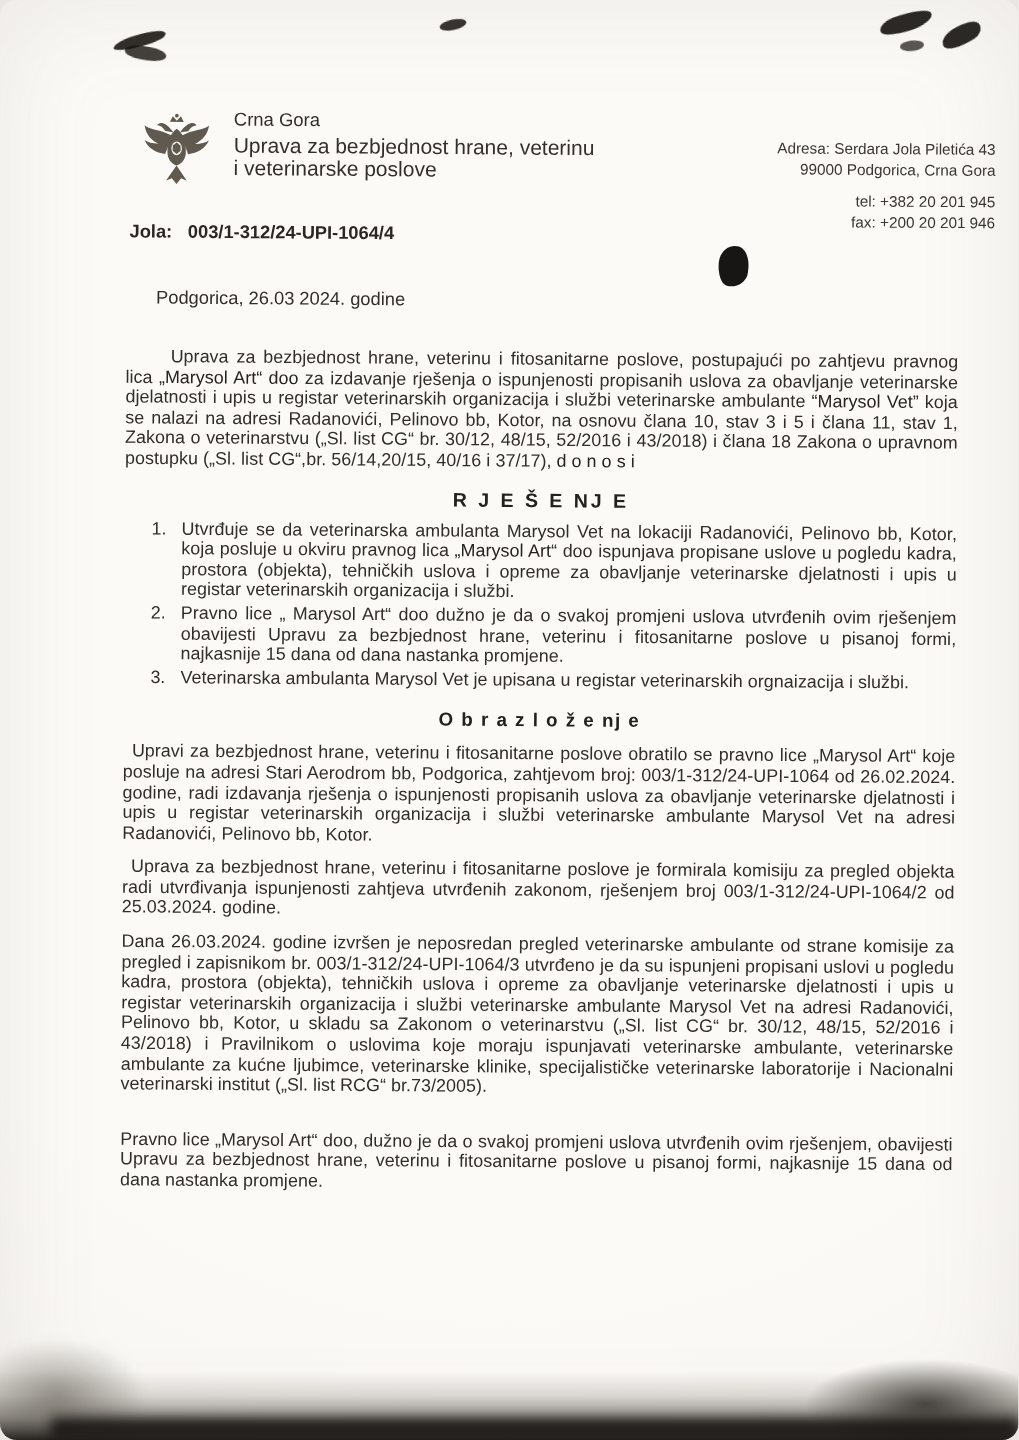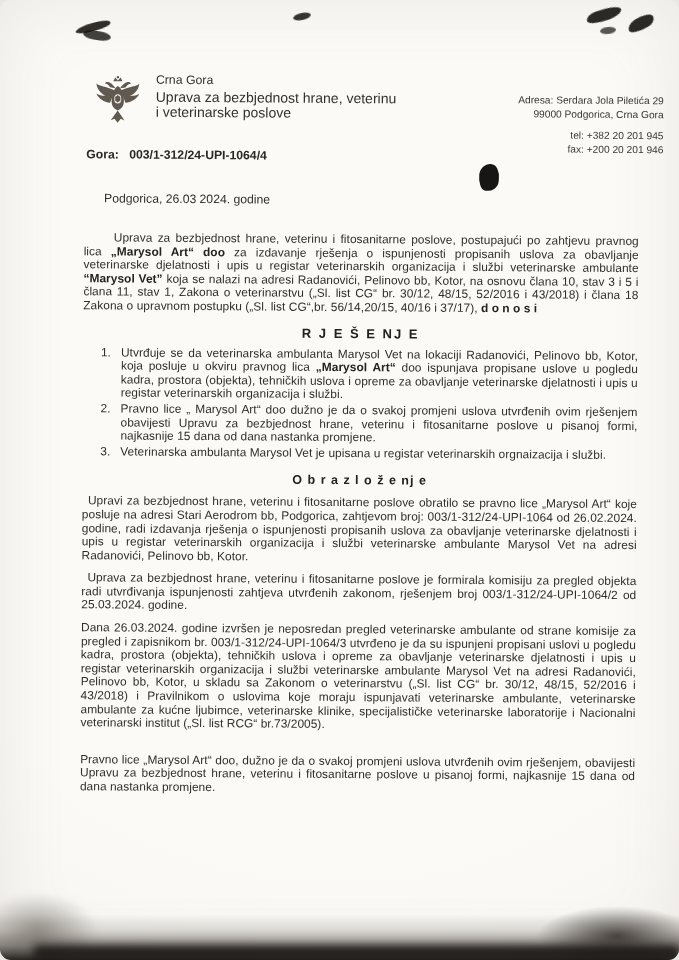--- a/index.html
+++ b/index.html
@@ -26,21 +26,21 @@
   .coa { width:46px; height:52px; margin-top:2px; flex:0 0 46px; }
   .country { font-size:12.3px; color:#33302c; margin-bottom:3px; }
   .inst { font-size:14px; color:#33302c; line-height:14.5px; }
   .addr { position:absolute; top:18px; right:-24px; text-align:right; font-size:10.2px; line-height:13.5px; color:#3a3733; }
   .addr .gap { margin-top:8px; }
   .broj-line { margin-top:17px; margin-left:2px; font-size:12.2px; font-weight:bold; color:#2a2724; }
   .broj-line .val { margin-left:7px;margin-top:33px; }
   .date-line { margin-top:30px; margin-left:20px; font-size:12.2px; }
   
   .para { font-size:11.9px; line-height:13.6px; text-align:justify; color:#312e2a; letter-spacing:.05px; }
-  b { font-weight:bold; color:#26231f; }
+  b { font-weight:normal; color:#26231f; }
   .intro { text-indent:30px; margin-top:26px; }
   .title { text-align:center; font-size:13px; font-weight:bold; letter-spacing:2px; margin:11px 0 7px; color:#23211e; }
   .items { margin-left:18px; }
   .item { display:flex; margin-bottom:2px; }
   .item-num { flex:0 0 20px; width:20px; font-size:11.9px; line-height:13.6px; }
   .item-body { flex:1; }
   .title2 { text-align:center; font-size:12.5px; font-weight:bold; letter-spacing:1px; margin:13px 0 9px; color:#23211e; }
   .p-a { text-indent:6px; margin-bottom:9px; }
   .p-b { text-indent:6px; margin-bottom:9px; }
   .p-c { margin-top:5px; margin-bottom:9px; }
@@ -95,29 +95,29 @@
             <path d="M30 26 l3.4 2.6 v4.4 l-3.4 2.8 -3.4 -2.8 v-4.4z" fill="#5f5950"></path>
           </svg>
         </div>
         <div class="hdr-text">
           <div class="country">Crna Gora</div>
           <div class="inst">Uprava za bezbjednost hrane, veterinu</div>
           <div class="inst">i veterinarske poslove</div>
         </div>
       </div>
       <div class="addr">
-        <div>Adresa: Serdara Jola Piletića 29</div>
+        <div>Adresa: Serdara Jola Piletića 43</div>
         <div>99000 Podgorica, Crna Gora</div>
         <div class="gap">tel: +382 20 201 945</div>
         <div>fax: +200 20 201 946</div>
       </div>
     </header>
 
     <div class="broj-line">
-      <span>Gora:</span>
+      <span>Jola:</span>
       <span class="val">003/1-312/24-UPI-1064/4</span>
     </div>
 
     <div class="date-line">Podgorica, 26.03 2024. godine</div>
 
     <p class="para intro"><span>Uprava za bezbjednost hrane, veterinu i fitosanitarne poslove, postupajući po zahtjevu pravnog lica </span><b>„Marysol Art“ doo</b><span> za izdavanje rješenja o ispunjenosti propisanih uslova za obavljanje veterinarske djelatnosti i upis u registar veterinarskih organizacija i službi veterinarske ambulante </span><b>“Marysol Vet”</b><span> koja se nalazi na adresi Radanovići, Pelinovo bb, Kotor, na osnovu člana 10, stav 3 i 5 i člana 11, stav 1, Zakona o veterinarstvu („Sl. list CG“ br. 30/12, 48/15, 52/2016 i 43/2018) i člana 18 Zakona o upravnom postupku („Sl. list CG“,br. 56/14,20/15, 40/16 i 37/17), </span><b>d o n o s i</b></p>
 
     <h2 class="title">R J E Š E NJ E</h2>
 
     <div class="items">

